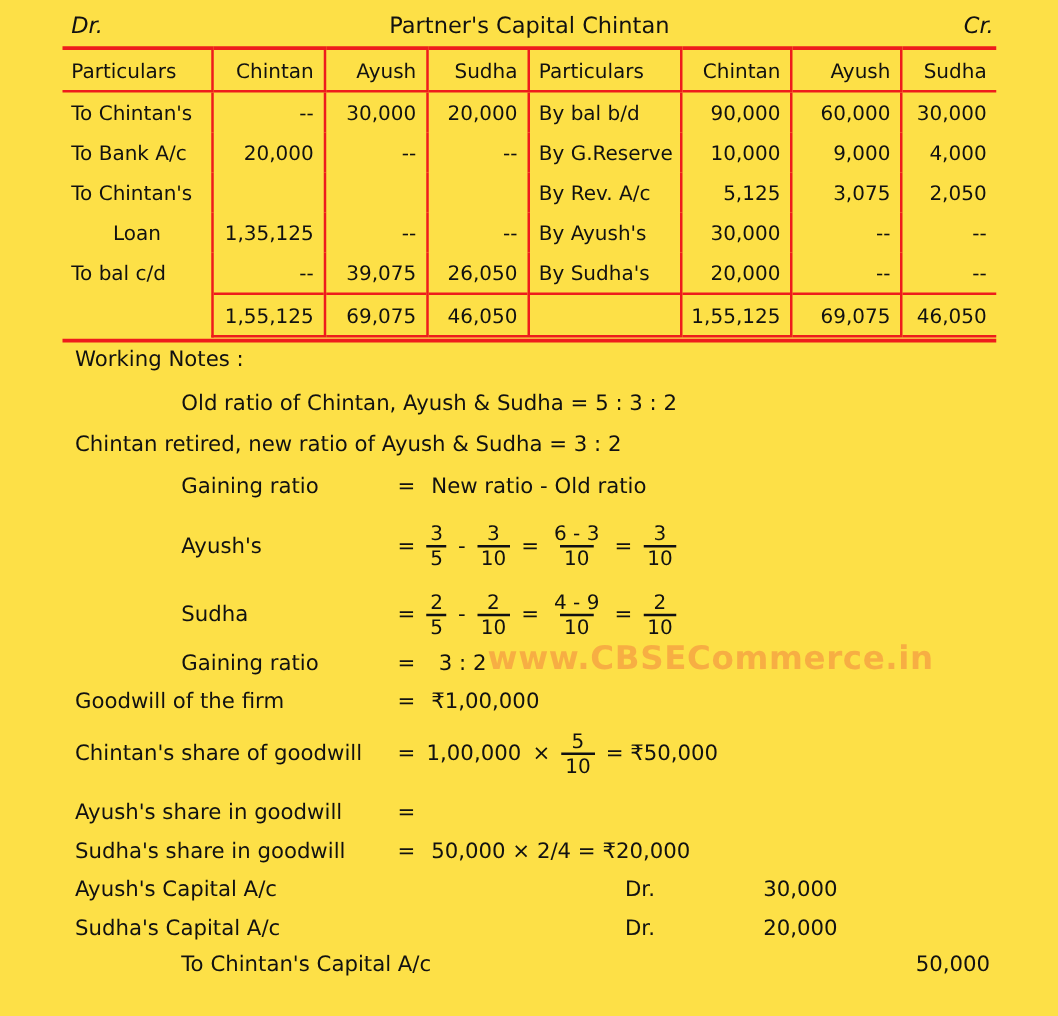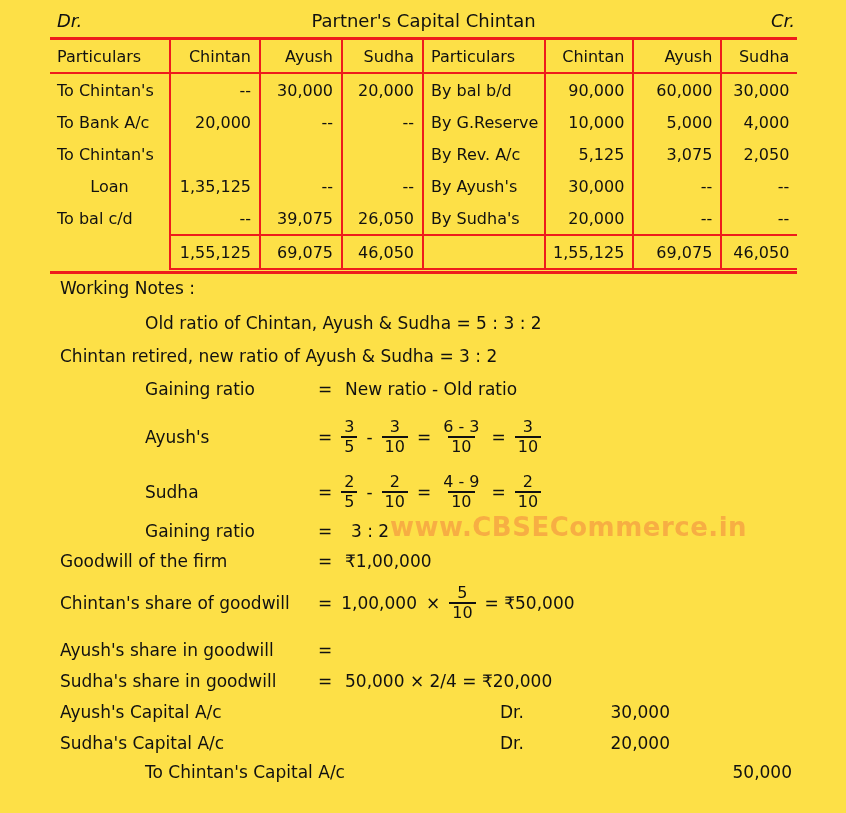--- a/index.html
+++ b/index.html
@@ -84,21 +84,21 @@
         <td class="numc">60,000</td>
         <td class="numc">30,000</td>
       </tr>
       <tr>
         <td class="lbl">To Bank A/c</td>
         <td class="numc">20,000</td>
         <td class="numc">--</td>
         <td class="numc">--</td>
         <td class="lbl">By G.Reserve</td>
         <td class="numc">10,000</td>
-        <td class="numc">5,000</td>
+        <td class="numc">9,000</td>
         <td class="numc">4,000</td>
       </tr>
       <tr>
         <td class="lbl">To Chintan's</td>
         <td class="numc"></td>
         <td class="numc"></td>
         <td class="numc"></td>
         <td class="lbl">By Rev. A/c</td>
         <td class="numc">5,125</td>
         <td class="numc">3,075</td>

